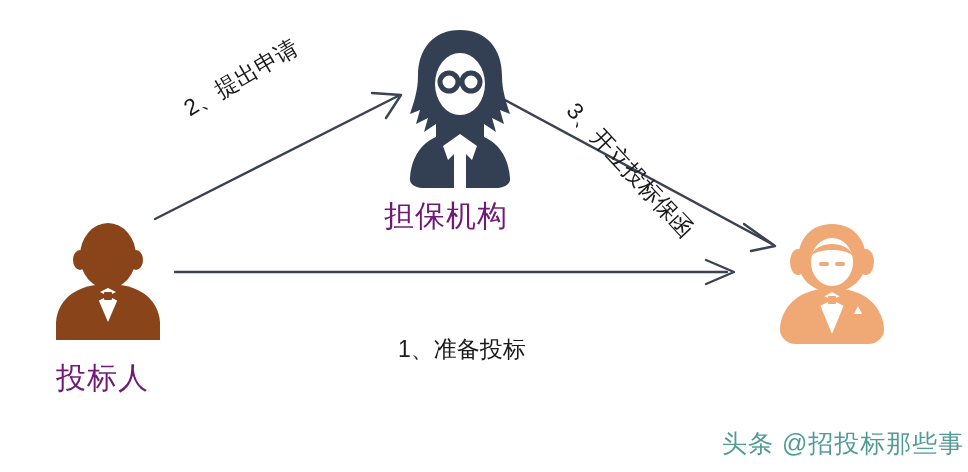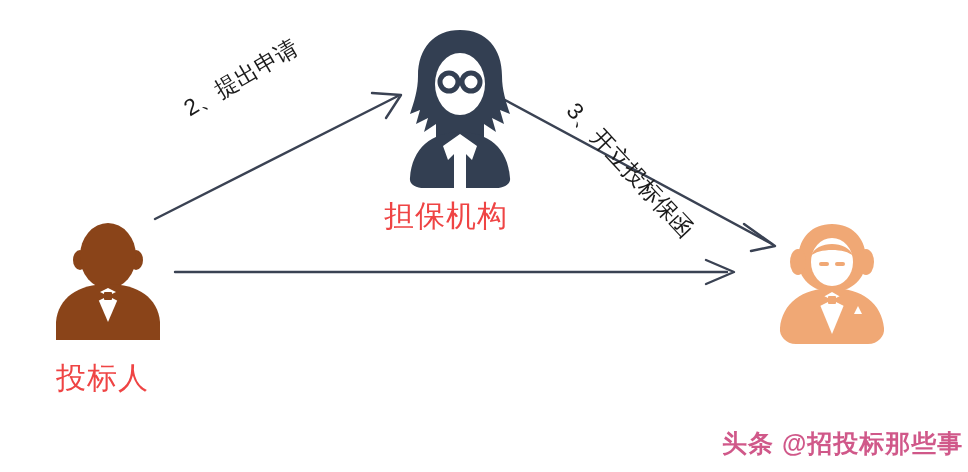--- a/index.html
+++ b/index.html
@@ -21,21 +21,21 @@
     position: absolute;
     left: 0;
     top: 0;
     width: 968px;
     height: 472px;
   }
   .node-label {
     position: absolute;
     font-family: "Liberation Serif", "DejaVu Serif", serif;
     font-size: 30px;
-    color: #ef4444;
+    color: #701a75;
     white-space: nowrap;
     letter-spacing: 1px;
   }
   #label-bidder {
     left: 56px;
     top: 358px;
   }
   #label-guarantor {
     left: 384px;
     top: 196px;
@@ -66,22 +66,22 @@
   #edge-label-1 {
     left: 398px;
     top: 334px;
   }
   #watermark {
     position: absolute;
     left: 722px;
     top: 427px;
     font-family: "Liberation Sans", "DejaVu Sans", sans-serif;
     font-size: 25px;
-    font-weight: bold;
-    color: #be185d;
+    font-weight: normal;
+    color: #0f766e;
     opacity: 0.72;
     white-space: nowrap;
     letter-spacing: 1px;
     text-align: right;
   }
   .figure {
     position: absolute;
   }
 </style>
 </head>
@@ -195,20 +195,21 @@
     </g>
 
     <path d="M86 92 L 94 92 L 90 84 Z" fill="#ffffff"></path>
   </svg>
 
   <div class="node-label" id="label-bidder">投标人</div>
 
   <div class="node-label" id="label-guarantor">担保机构</div>
 
 
+  <div class="edge-label" id="edge-label-1">1、准备投标</div>
 
   <div class="edge-label" id="edge-label-2">2、提出申请</div>
 
   <div class="edge-label" id="edge-label-3">3、开立投标保函</div>
 
   <div id="watermark">头条 @招投标那些事</div>
 
 </div>
 
 </body></html>

